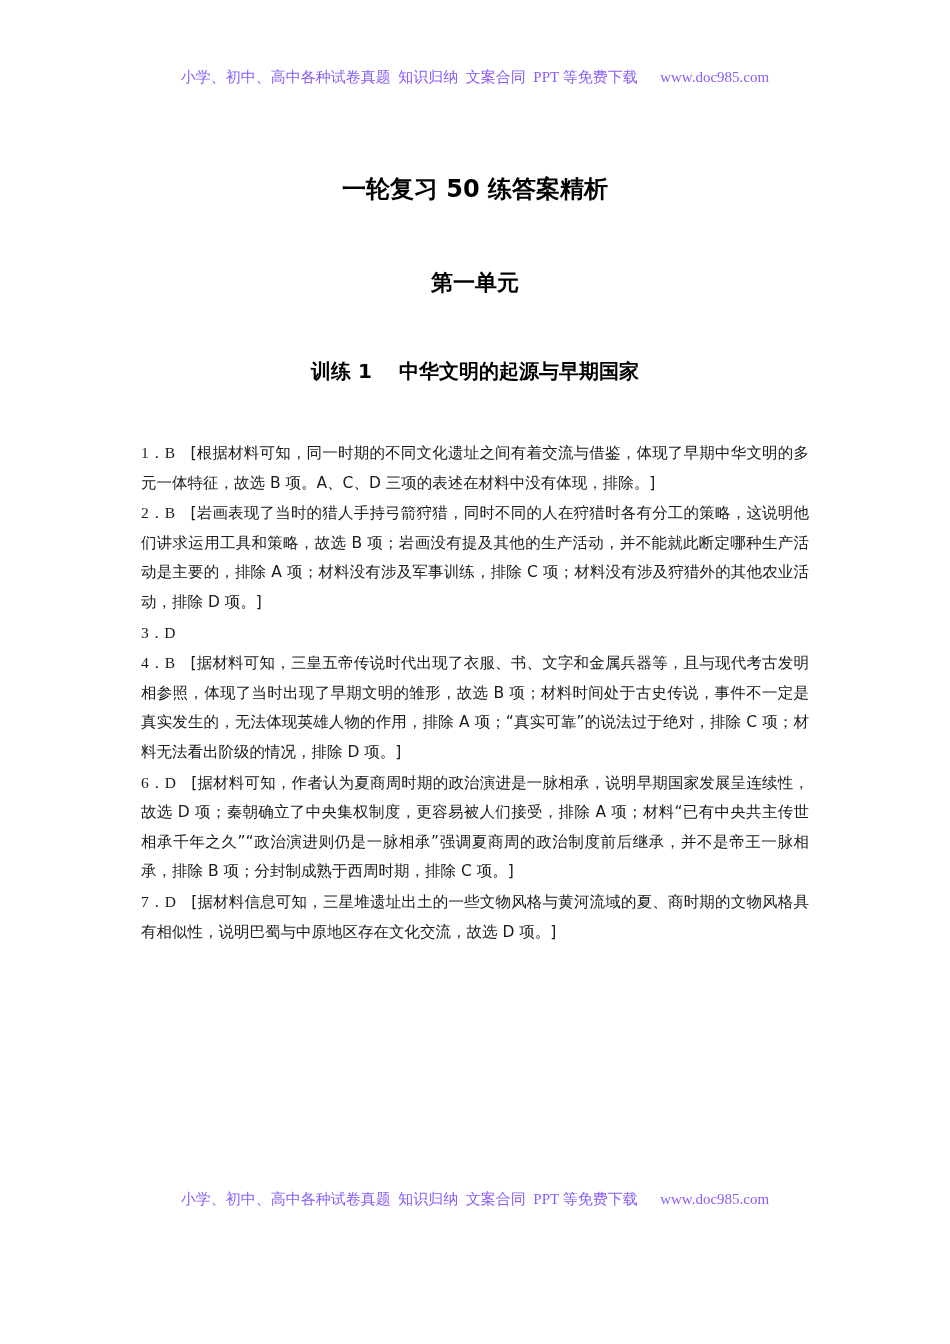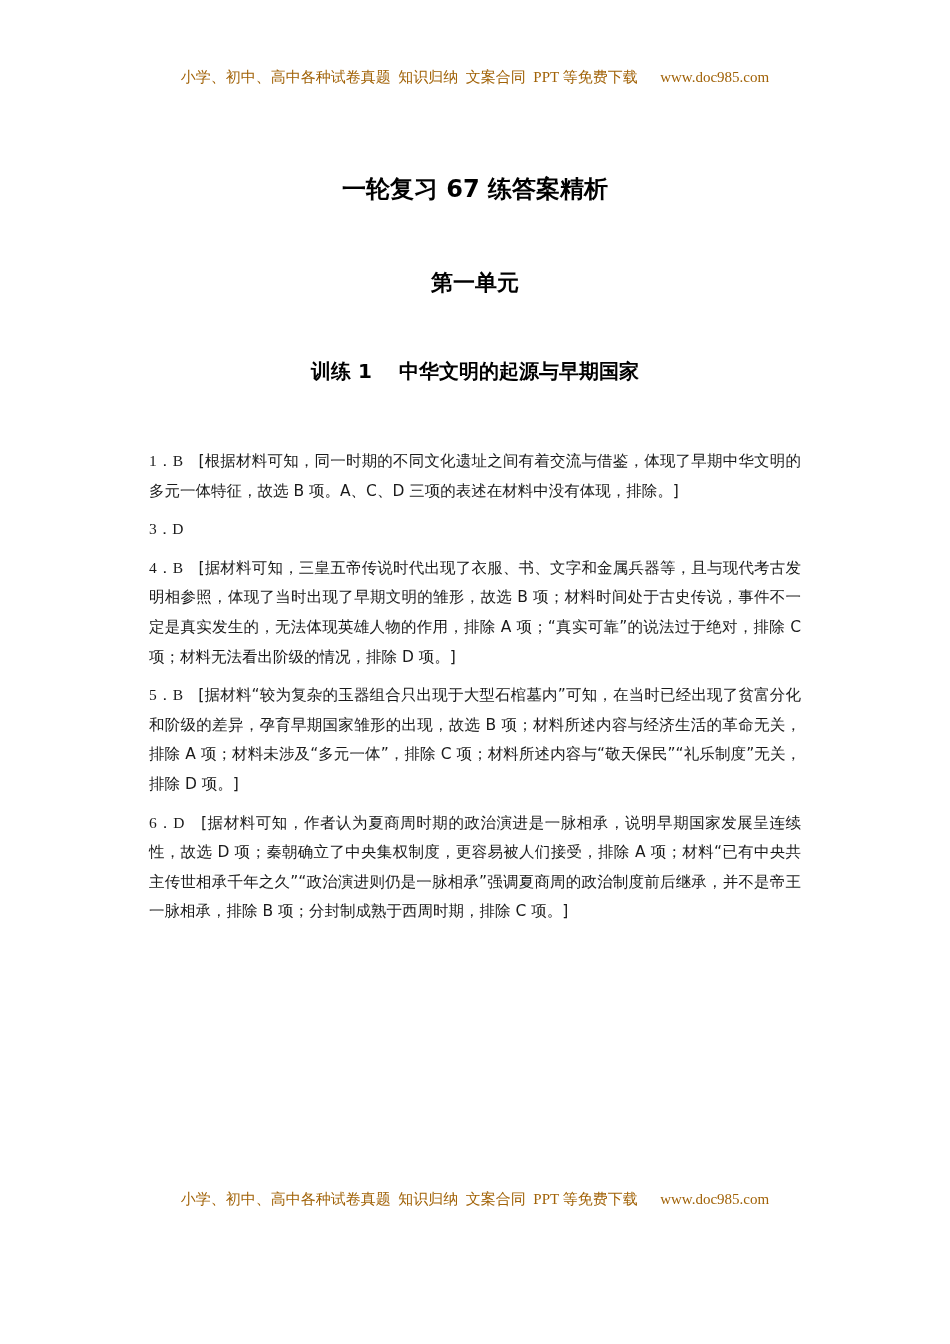--- a/index.html
+++ b/index.html
@@ -1,42 +1,43 @@
 <!DOCTYPE html>
 <html><head>
 <meta charset="utf-8">
 <style>
   html, body { margin: 0; padding: 0; background: #ffffff; }
   body { width: 950px; height: 1344px; position: relative; overflow: hidden;
          font-family: "DejaVu Serif", "Liberation Serif", serif; color: #111; }
   .header, .footer { position: absolute; left: 0; width: 950px; text-align: center;
-         font-size: 15px; font-family: "Liberation Serif", "DejaVu Serif", serif; color: #a16207; white-space: pre; }
+         font-size: 15px; font-family: "Liberation Serif", "DejaVu Serif", serif; color: #8b5cf6; white-space: pre; }
   .header { top: 68px; }
   .footer { top: 1190px; }
   .title { position: absolute; left: 0; width: 950px; text-align: center; font-weight: bold;
            font-family: "DejaVu Sans", "Liberation Sans", sans-serif; color: #000; }
   .t1 { top: 173px; font-size: 24px; }
   .t2 { top: 268px; font-size: 22px; }
   .t3 { top: 358px; font-size: 20px; }
   .body { position: absolute; left: 141px; top: 438px; width: 668px;
           font-size: 15.5px; line-height: 29.6px; text-align: justify;
           font-family: "DejaVu Sans", "Liberation Sans", sans-serif; color: #1a1a1a; }
-  .item { margin: 8px; }
+  .item { margin: 0; }
   .num { font-family: "Liberation Serif", serif; }
 </style>
 </head>
 <body>
 
 <div class="header">小学、初中、高中各种试卷真题  知识归纳  文案合同  PPT 等免费下载      www.doc985.com</div>
 
-<div class="title t1">一轮复习 67 练答案精析</div>
+<div class="title t1">一轮复习 50 练答案精析</div>
 <div class="title t2">第一单元</div>
 <div class="title t3">训练 1　 中华文明的起源与早期国家</div>
 
 <div class="body">
   <p class="item"><span class="num">1．</span><span class="num">B</span>&nbsp;&nbsp;&nbsp;<span>[根据材料可知，同一时期的不同文化遗址之间有着交流与借鉴，体现了早期中华文明的多元一体特征，故选 B 项。A、C、D 三项的表述在材料中没有体现，排除。]</span></p>
+  <p class="item"><span class="num">2．</span><span class="num">B</span>&nbsp;&nbsp;&nbsp;<span>[岩画表现了当时的猎人手持弓箭狩猎，同时不同的人在狩猎时各有分工的策略，这说明他们讲求运用工具和策略，故选 B 项；岩画没有提及其他的生产活动，并不能就此断定哪种生产活动是主要的，排除 A 项；材料没有涉及军事训练，排除 C 项；材料没有涉及狩猎外的其他农业活动，排除 D 项。]</span></p>
   <p class="item"><span class="num">3．</span><span class="num">D</span><span></span></p>
   <p class="item"><span class="num">4．</span><span class="num">B</span>&nbsp;&nbsp;&nbsp;<span>[据材料可知，三皇五帝传说时代出现了衣服、书、文字和金属兵器等，且与现代考古发明相参照，体现了当时出现了早期文明的雏形，故选 B 项；材料时间处于古史传说，事件不一定是真实发生的，无法体现英雄人物的作用，排除 A 项；“真实可靠”的说法过于绝对，排除 C 项；材料无法看出阶级的情况，排除 D 项。]</span></p>
-  <p class="item"><span class="num">5．</span><span class="num">B</span>&nbsp;&nbsp;&nbsp;<span>[据材料“较为复杂的玉器组合只出现于大型石棺墓内”可知，在当时已经出现了贫富分化和阶级的差异，孕育早期国家雏形的出现，故选 B 项；材料所述内容与经济生活的革命无关，排除 A 项；材料未涉及“多元一体”，排除 C 项；材料所述内容与“敬天保民”“礼乐制度”无关，排除 D 项。]</span></p>
   <p class="item"><span class="num">6．</span><span class="num">D</span>&nbsp;&nbsp;&nbsp;<span>[据材料可知，作者认为夏商周时期的政治演进是一脉相承，说明早期国家发展呈连续性，故选 D 项；秦朝确立了中央集权制度，更容易被人们接受，排除 A 项；材料“已有中央共主传世相承千年之久”“政治演进则仍是一脉相承”强调夏商周的政治制度前后继承，并不是帝王一脉相承，排除 B 项；分封制成熟于西周时期，排除 C 项。]</span></p>
+  <p class="item"><span class="num">7．</span><span class="num">D</span>&nbsp;&nbsp;&nbsp;<span>[据材料信息可知，三星堆遗址出土的一些文物风格与黄河流域的夏、商时期的文物风格具有相似性，说明巴蜀与中原地区存在文化交流，故选 D 项。]</span></p>
 </div>
 
 <div class="footer">小学、初中、高中各种试卷真题  知识归纳  文案合同  PPT 等免费下载      www.doc985.com</div>
 
 </body></html>

